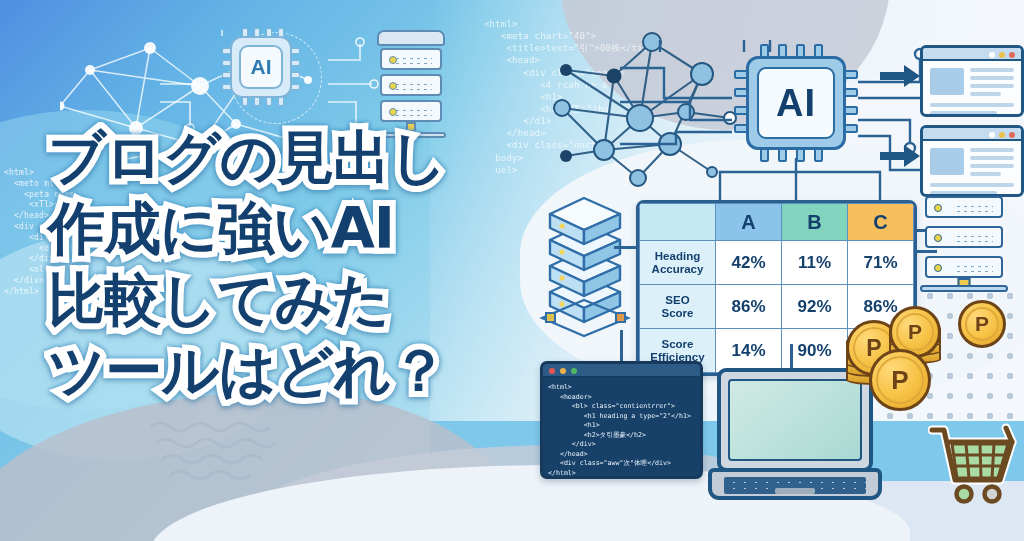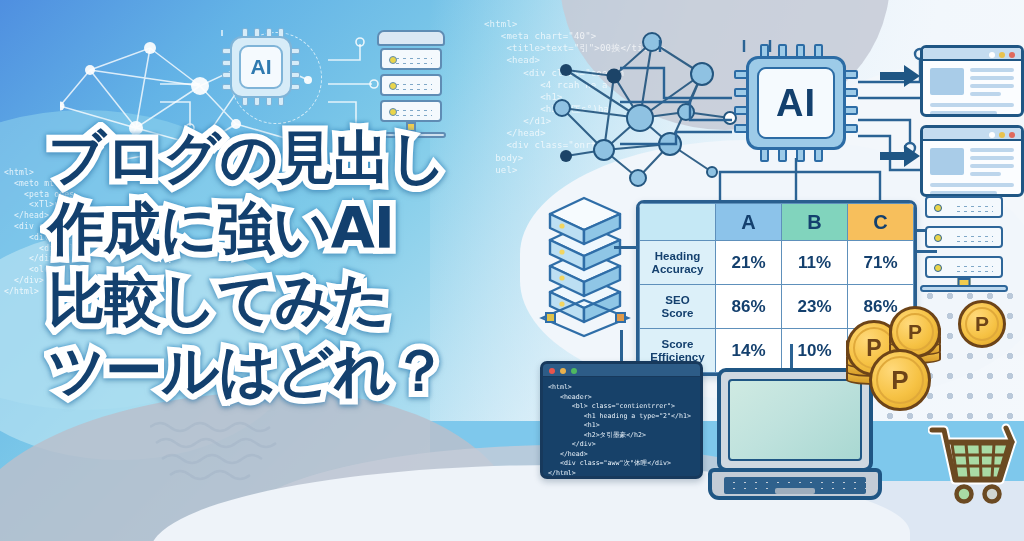--- a/index.html
+++ b/index.html
@@ -448,40 +448,40 @@
           <th class="th-b">B</th>
           <th class="th-c">C</th>
         </tr>
       </thead>
       <tbody>
         <tr>
           <td class="rowlab">
             <div>Heading</div>
             <div>Accuracy</div>
           </td>
-          <td>21%</td>
+          <td>42%</td>
           <td>11%</td>
           <td>71%</td>
         </tr>
         <tr>
           <td class="rowlab">
             <div>SEO</div>
             <div>Score</div>
           </td>
           <td>86%</td>
-          <td>23%</td>
+          <td>92%</td>
           <td>86%</td>
         </tr>
         <tr>
           <td class="rowlab">
             <div>Score</div>
             <div>Efficiency</div>
           </td>
           <td>14%</td>
-          <td>10%</td>
+          <td>90%</td>
           <td>44%</td>
         </tr>
       </tbody>
     </table>
   </div>
 
   <div class="wire" style="left:790px;top:344px;width:2.6px;height:30px;"></div>
   <div class="wire" style="left:614px;top:246px;width:24px;height:2.6px;"></div>
   <div class="wire" style="left:917px;top:250px;width:20px;height:2.6px;"></div>
 

